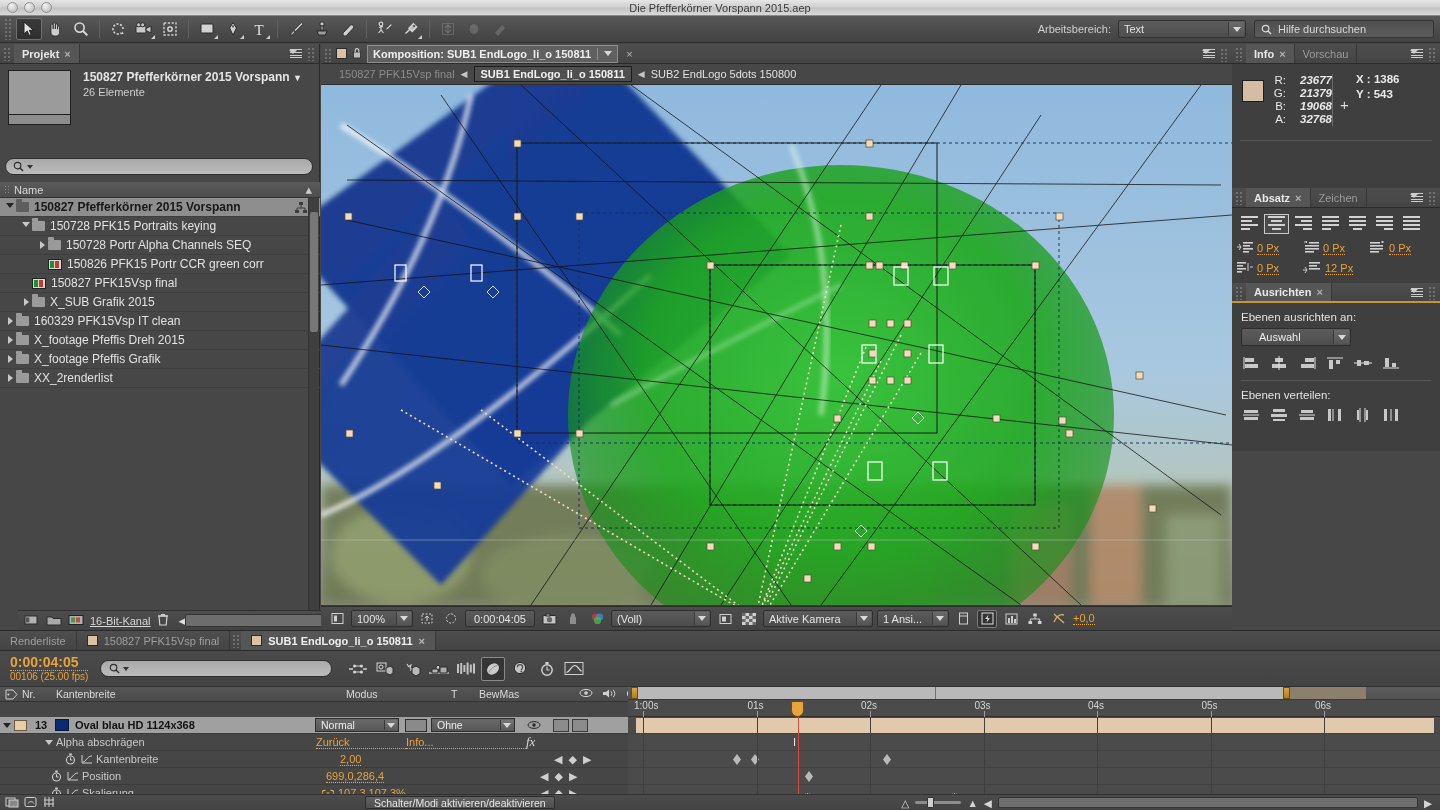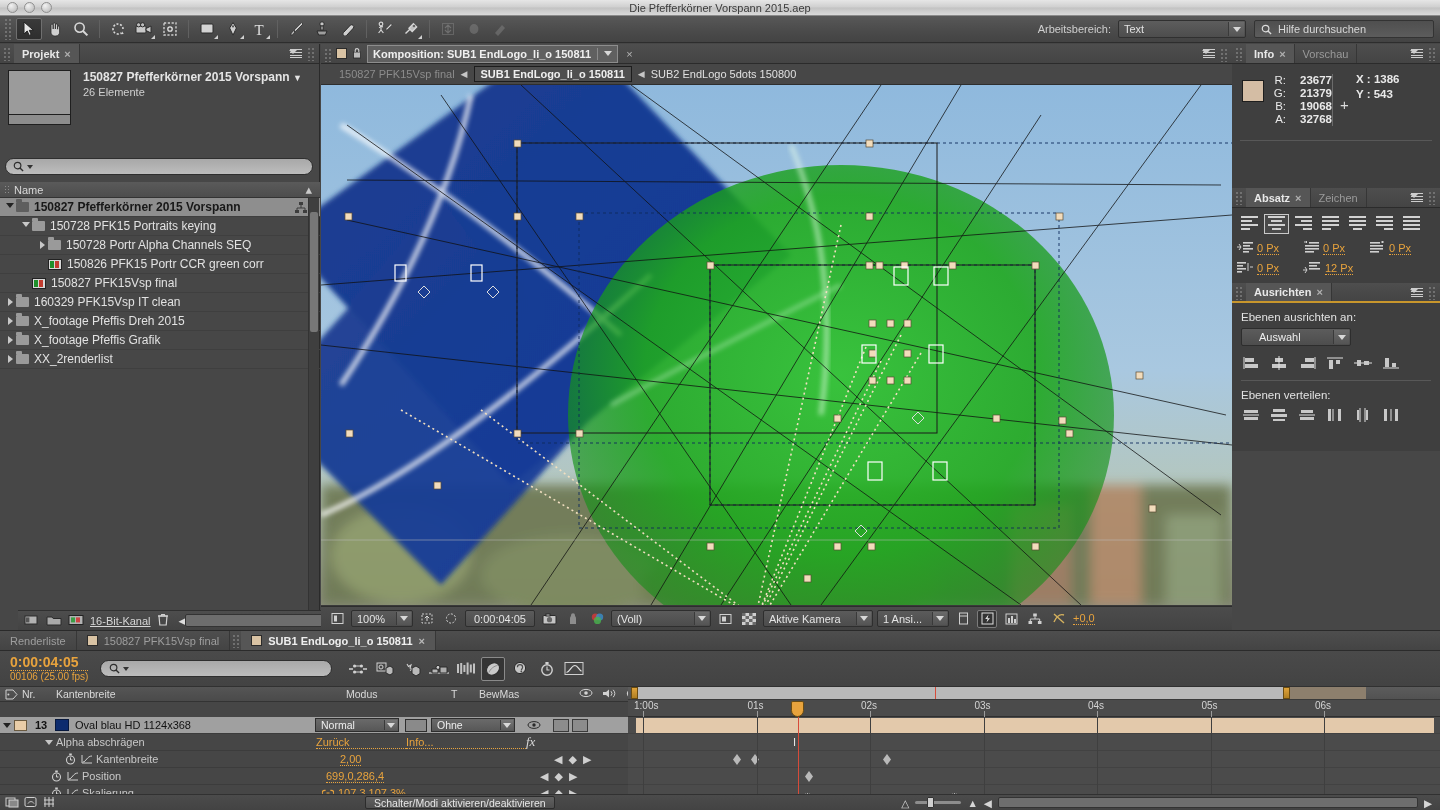--- a/index.html
+++ b/index.html
@@ -178,21 +178,21 @@
   .icobtn.sel { background:#333; border:1px solid #7c7c7c; border-radius:2px; }
   .orange { color: #e8a33d; }
 
   
   .rdock { position: absolute; left: 1232px; top: 44px; width: 208px; height: 586px; background: #474747; }
   .info-body { height: 124px; background: #3f3f3f; padding: 8px 10px; position: relative; }
   .info-swatch { width: 22px; height: 22px; background: #d4bda4; border: 1px solid #1e1e1e; position: absolute; left: 10px; top: 16px; }
   .rgba { position: absolute; left: 38px; top: 10px; font-size: 11.5px; line-height: 13px; color: #e9e9e9; }
   .rgba div { display: flex; }
   .rgba .k { width: 16px; text-align: right; }
-  .rgba .v { width: 46px; text-align: right; font-weight: bold; }
+  .rgba .v { width: 46px; text-align: right; font-weight: bold; font-style: italic; }
   .vdiv { position: absolute; left: 100px; top: 10px; width: 1px; height: 52px; background: #6b6b6b; }
   .xy { position: absolute; left: 124px; top: 8px; font-size: 11.5px; line-height: 15px; color: #e9e9e9; font-weight: bold; }
   .plus { position: absolute; left: 108px; top: 32px; color: #dcdcdc; font-size: 15px; }
   .hr-soft { position: absolute; left: 8px; right: 8px; top: 76px; height: 1px; background: #585858; }
   .para-body { background: #3f3f3f; padding: 6px 5px 8px; }
   .align-row { display: flex; gap: 2px; margin-bottom: 7px; }
   .abtn { width: 25px; height: 20px; display: flex; align-items: center; justify-content: center; }
   .abtn.sel { border: 1px solid #c9c9c9; background: #4a4a4a; }
   .lines { width: 17px; }
   .lines i { display: block; height: 2px; background: #d2d2d2; margin-bottom: 2px; }
@@ -484,20 +484,27 @@
         <div class="trow" style="padding-left: 20px;">
           <span class="tw"></span>
           <span style="margin-right: 5px; display: flex; flex: 0 0 auto;">
             <svg width="14" height="11" viewBox="0 0 14 11">
               <rect x="0.5" y="0.5" width="13" height="10" fill="#d8d8d8" stroke="#222"></rect>
               <rect x="2" y="2" width="4" height="7" fill="#1f8f2a"></rect>
               <rect x="7" y="2" width="4" height="7" fill="#c23b2e"></rect>
             </svg>
           </span>
           <span>150827 PFK15Vsp final</span>
+        </div>
+        <div class="trow" style="padding-left: 20px;">
+          <span class="tw">
+            <span class="tri"></span>
+          </span>
+          <span class="folder"></span>
+          <span>X_SUB Grafik 2015</span>
         </div>
         <div class="trow" style="padding-left: 4px;">
           <span class="tw">
             <span class="tri"></span>
           </span>
           <span class="folder"></span>
           <span>160329 PFK15Vsp IT clean</span>
         </div>
         <div class="trow" style="padding-left: 4px;">
           <span class="tw">
@@ -1308,21 +1315,21 @@
     </div>
 
     <div class="layer-rows" id="layer-rows">
         <div class="lrow sel">
           <span style="width:14px;display:flex;justify-content:center">
             <span style="width:0;height:0;border-left:4px solid transparent;border-right:4px solid transparent;border-top:5px solid #222"></span>
           </span>
           <span style="width:13px;height:11px;background:#e9cda8;border:1px solid #6a5a40"></span>
           <span style="width:28px;text-align:center;font-weight:bold">13</span>
           <span style="width:14px;height:12px;background:#0c2b6e;border:1px solid #06173c;margin-right:6px"></span>
-          <span style="width:240px;font-weight:normal">Oval blau HD 1124x368</span>
+          <span style="width:240px;font-weight:bold">Oval blau HD 1124x368</span>
           <span style="width:84px;height:14px;background:linear-gradient(180deg,#6a6a6a,#575757);border:1px solid #2d2d2d;color:#eee;display:flex;align-items:center;padding-left:5px;position:relative;font-size:10.5px">
             <span>Normal</span>
             <span style="position:absolute;right:1px;top:1px;bottom:1px;width:13px;background:linear-gradient(180deg,#777,#5b5b5b);border-left:1px solid #3a3a3a;display:flex;align-items:center;justify-content:center">
               <span class="caret-dn"></span>
             </span>
           </span>
           <span style="width:22px;margin-left:6px;height:13px;background:#8a8a8a;border:1px solid #2e2e2e"></span>
           <span style="width:84px;margin-left:4px;height:14px;background:linear-gradient(180deg,#6a6a6a,#575757);border:1px solid #2d2d2d;color:#eee;display:flex;align-items:center;padding-left:5px;position:relative;font-size:10.5px">
             <span>Ohne</span>
             <span style="position:absolute;right:1px;top:1px;bottom:1px;width:13px;background:linear-gradient(180deg,#777,#5b5b5b);border-left:1px solid #3a3a3a;display:flex;align-items:center;justify-content:center">

